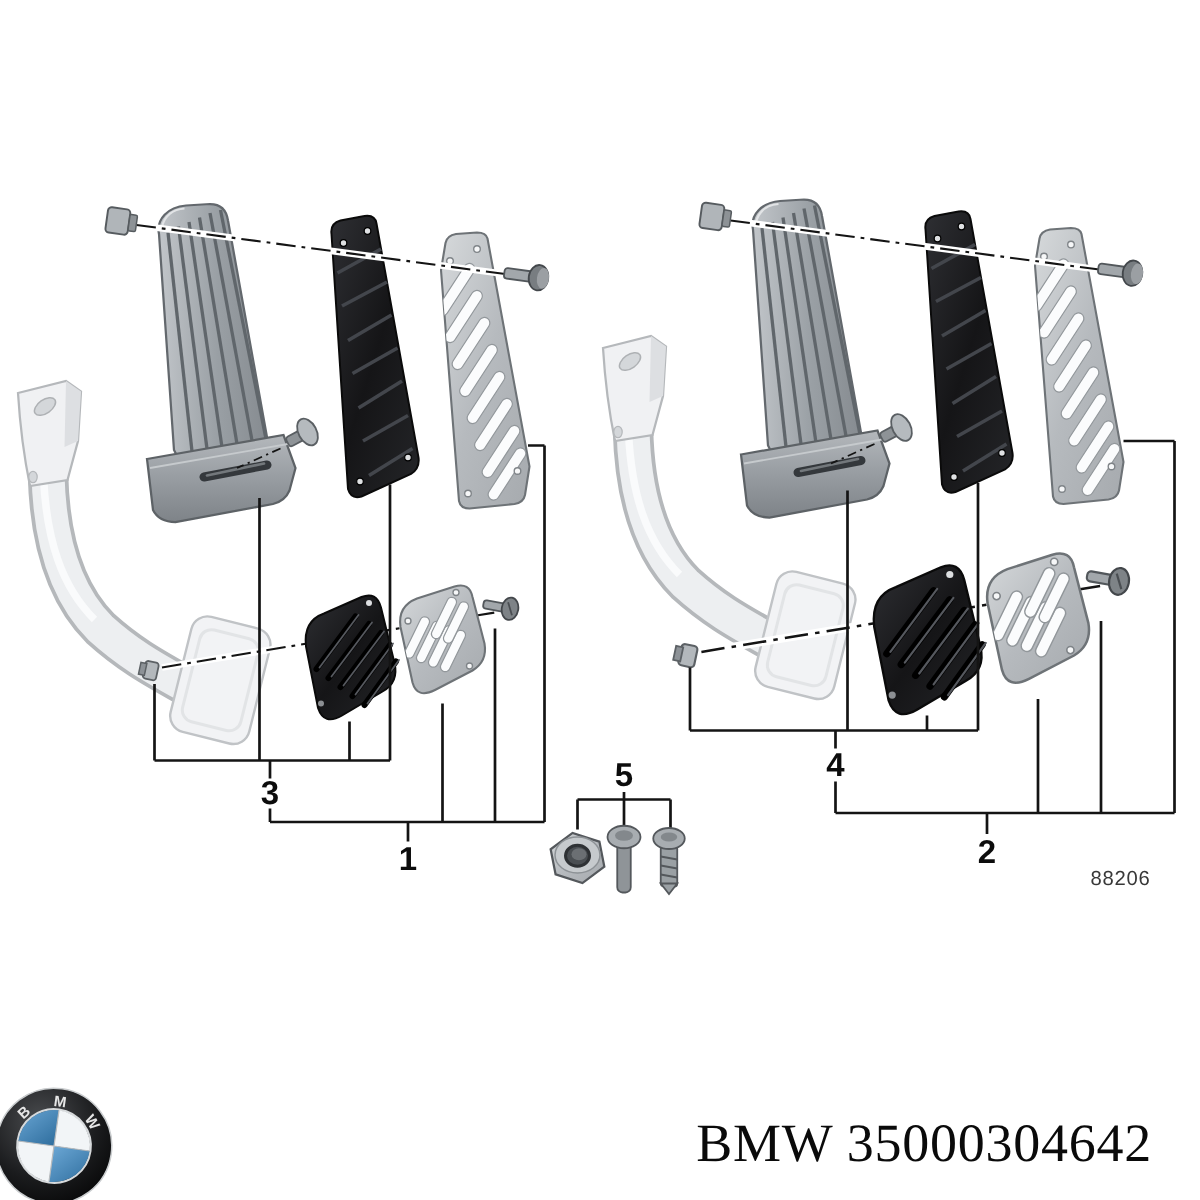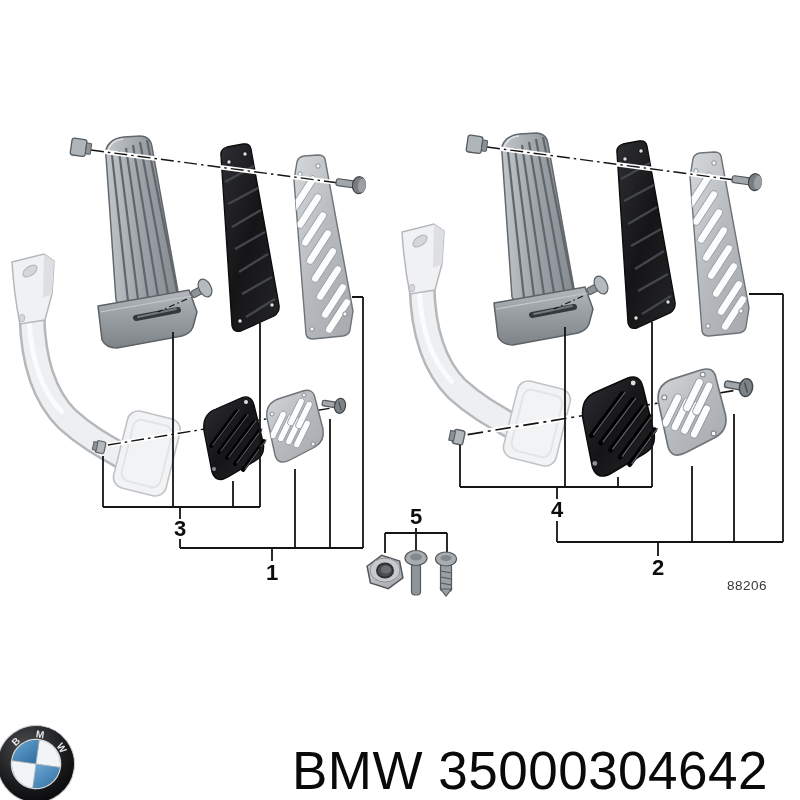--- a/index.html
+++ b/index.html
@@ -7,22 +7,22 @@
          font-family:"Liberation Sans",sans-serif;}
   svg{display:block;}
   .callout{stroke:#141414;stroke-width:1.8;fill:none;}
   .dashdot{stroke:#141414;stroke-width:1.4;fill:none;stroke-dasharray:13 4 2.5 4;}
   .dashdot-s{stroke:#141414;stroke-width:1.2;fill:none;stroke-dasharray:6 3 1.5 3;}
   .casing{stroke:#ffffff;stroke-width:4.5;fill:none;}
   .lbl{font-family:"Liberation Sans",sans-serif;font-weight:bold;font-size:22px;
        fill:#0c0c0c;text-anchor:middle;}
   .drawnum{font-family:"Liberation Sans",sans-serif;font-size:13.5px;fill:#383838;
        letter-spacing:0.5px;text-anchor:end;}
-  .caption{position:absolute;top:744px;right:32px;font-size:53px;letter-spacing:0.5px;
-       color:#0a0a0a;line-height:1;white-space:nowrap;}
+  .caption{position:absolute;top:744px;right:32px;font-size:36px;letter-spacing:0.5px;
+       color:#0a0a0a;line-height:1;white-space:nowrap;font-family:Liberation Serif, serif;}
   .logo-letter{font-family:"Liberation Sans",sans-serif;font-weight:bold;font-size:10px;
        fill:#e6e6e6;text-anchor:middle;}
 </style>
 </head>
 <body>
 
 <div class="frame">
 
 <svg width="800" height="740" viewBox="0 0 800 740" xmlns="http://www.w3.org/2000/svg">
   <defs>

